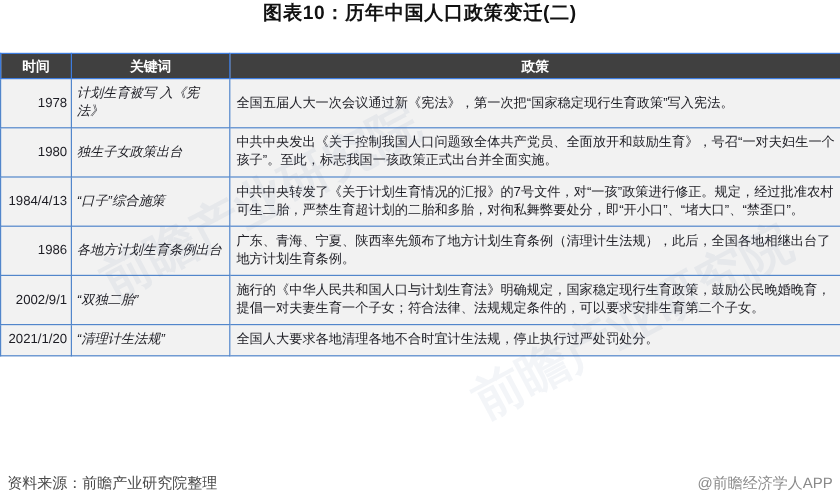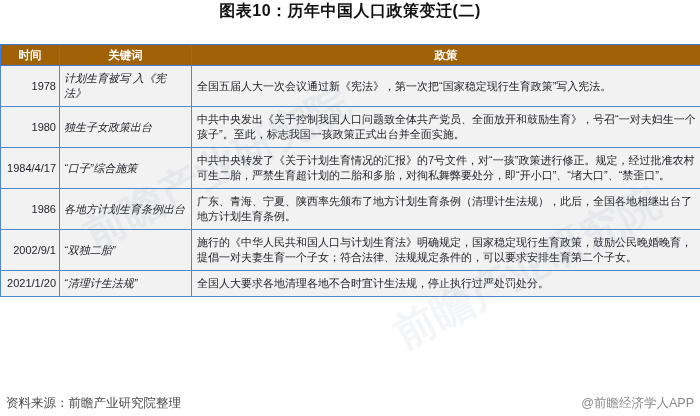--- a/index.html
+++ b/index.html
@@ -36,21 +36,21 @@
     left: 0; top: 44px;
     width: 700px;
     border-collapse: collapse;
     table-layout: fixed;
     z-index: 1;
   }
   .policy-table col.c-time { width: 59px; }
   .policy-table col.c-keyword { width: 132px; }
   .policy-table col.c-policy { width: 509px; }
   .policy-table th {
-    background: #a16207;
+    background: #404040;
     color: #ffffff;
     font-size: 11.5px;
     font-weight: bold;
     height: 21px;
     padding: 2px 4px;
     border: 1px solid #3d7cde;
     text-align: center;
   }
   .policy-table td {
     background: #f2f2f2;
@@ -106,21 +106,21 @@
       <td class="time">1978</td>
       <td class="keyword">计划生育被写 入《宪法》</td>
       <td class="policy">全国五届人大一次会议通过新《宪法》，第一次把“国家稳定现行生育政策”写入宪法。</td>
     </tr>
     <tr>
       <td class="time">1980</td>
       <td class="keyword">独生子女政策出台</td>
       <td class="policy">中共中央发出《关于控制我国人口问题致全体共产党员、全面放开和鼓励生育》，号召“一对夫妇生一个孩子”。至此，标志我国一孩政策正式出台并全面实施。</td>
     </tr>
     <tr>
-      <td class="time">1984/4/17</td>
+      <td class="time">1984/4/13</td>
       <td class="keyword">“口子”综合施策</td>
       <td class="policy">中共中央转发了《关于计划生育情况的汇报》的7号文件，对“一孩”政策进行修正。规定，经过批准农村可生二胎，严禁生育超计划的二胎和多胎，对徇私舞弊要处分，即“开小口”、“堵大口”、“禁歪口”。</td>
     </tr>
     <tr>
       <td class="time">1986</td>
       <td class="keyword">各地方计划生育条例出台</td>
       <td class="policy">广东、青海、宁夏、陕西率先颁布了地方计划生育条例（清理计生法规），此后，全国各地相继出台了地方计划生育条例。</td>
     </tr>
     <tr>
       <td class="time">2002/9/1</td>

